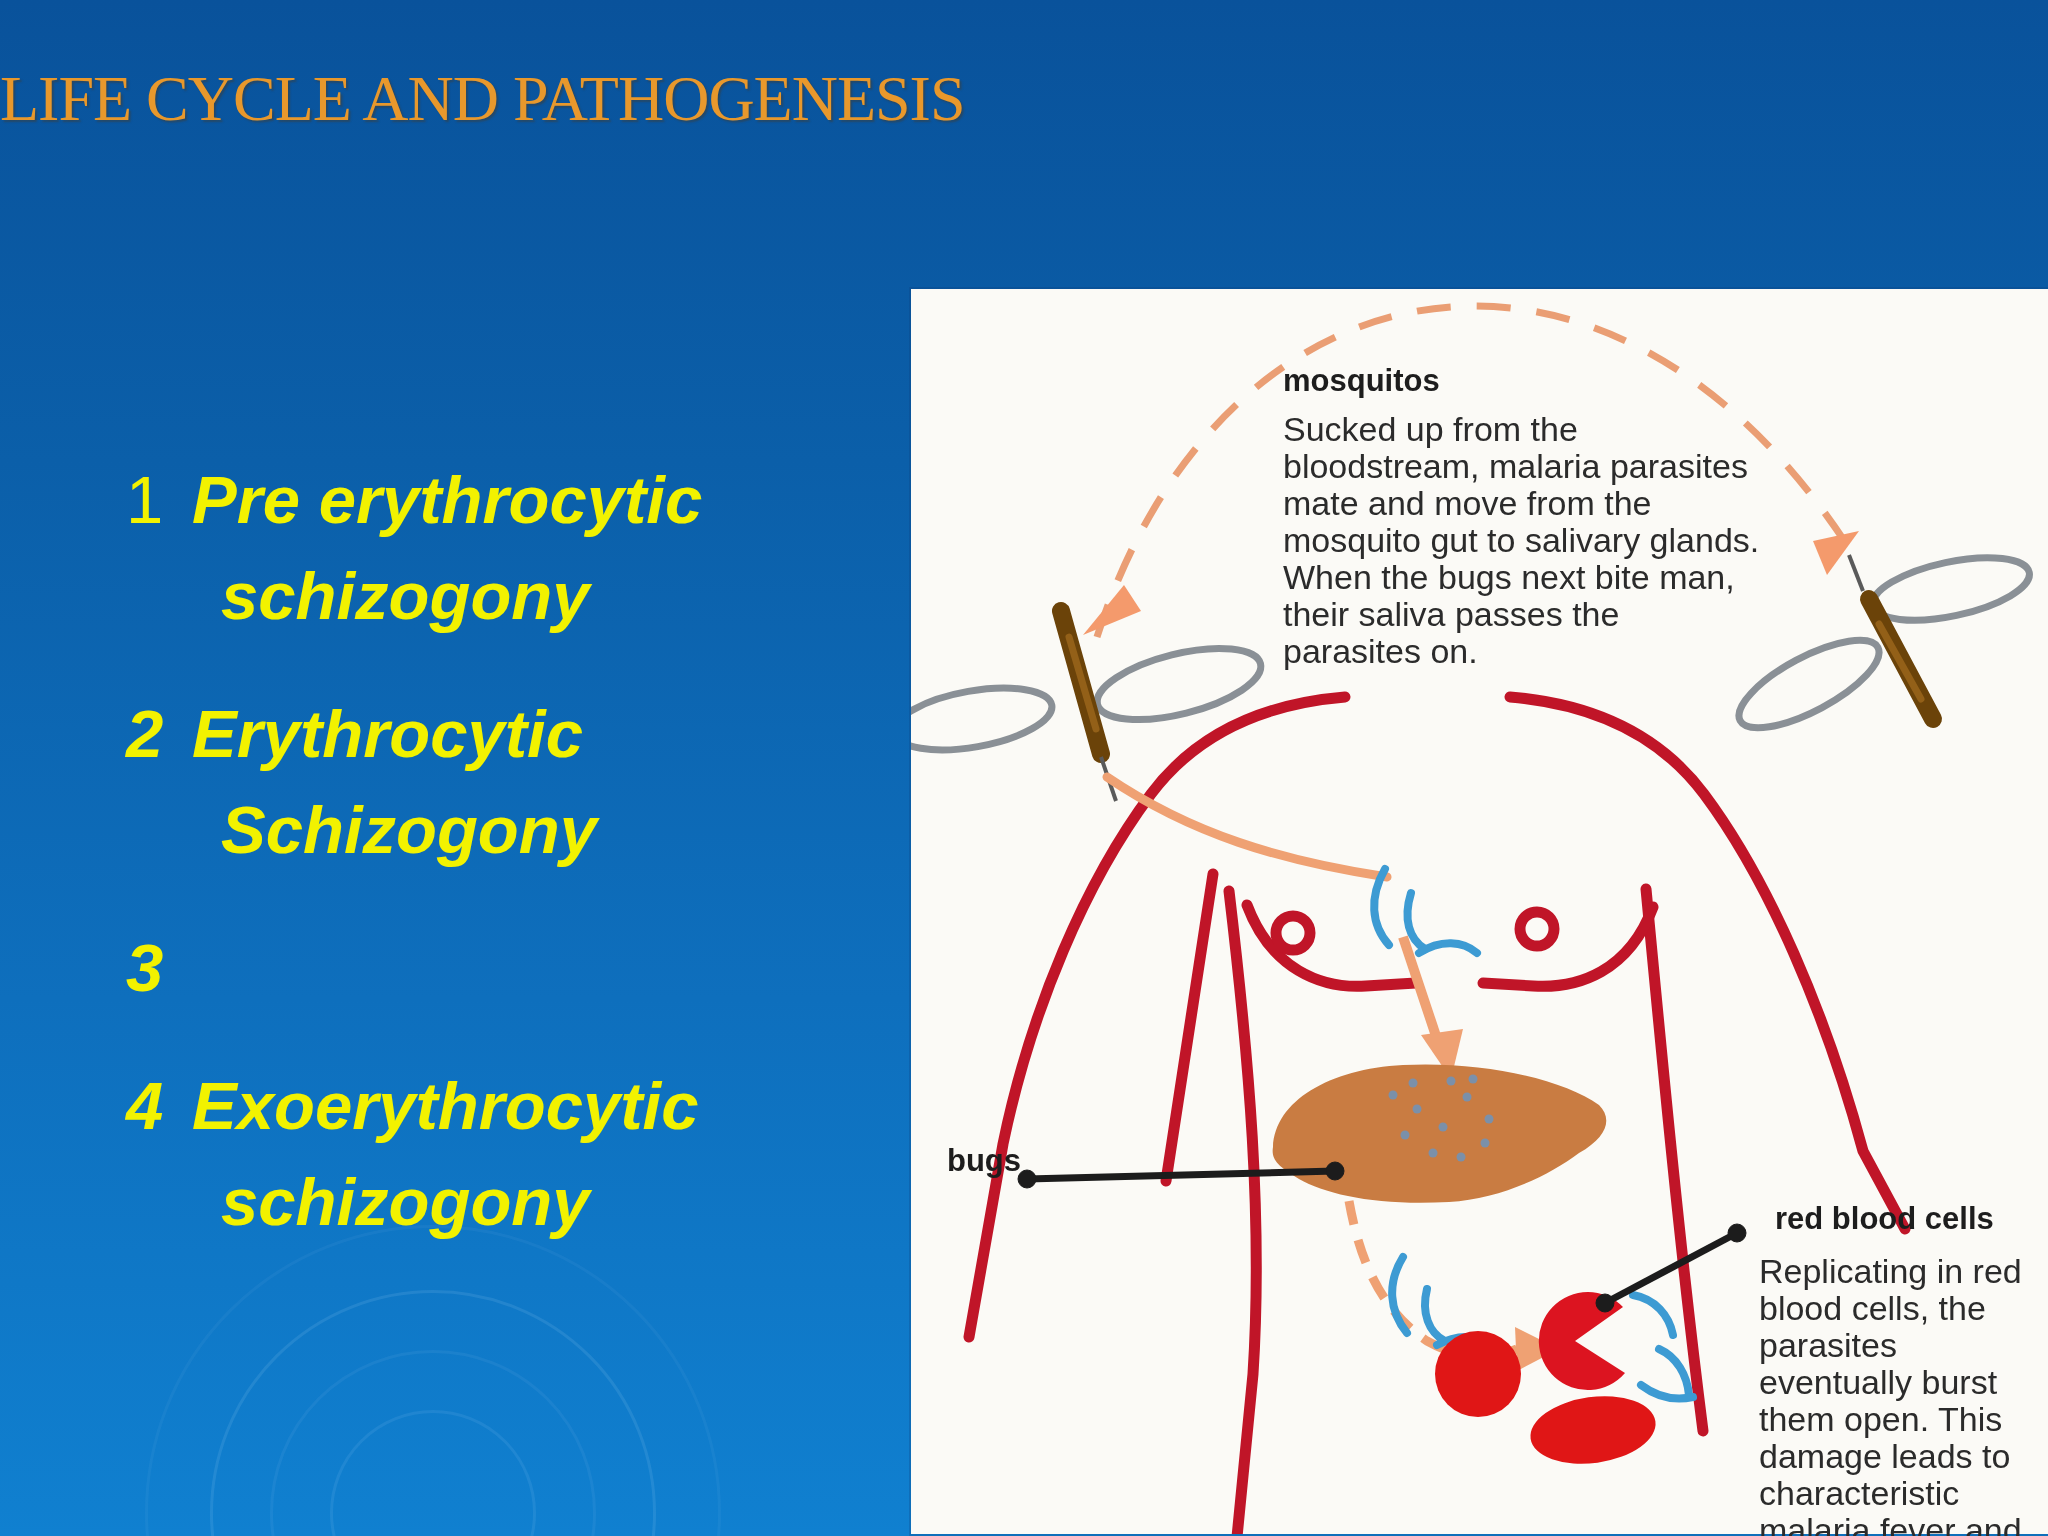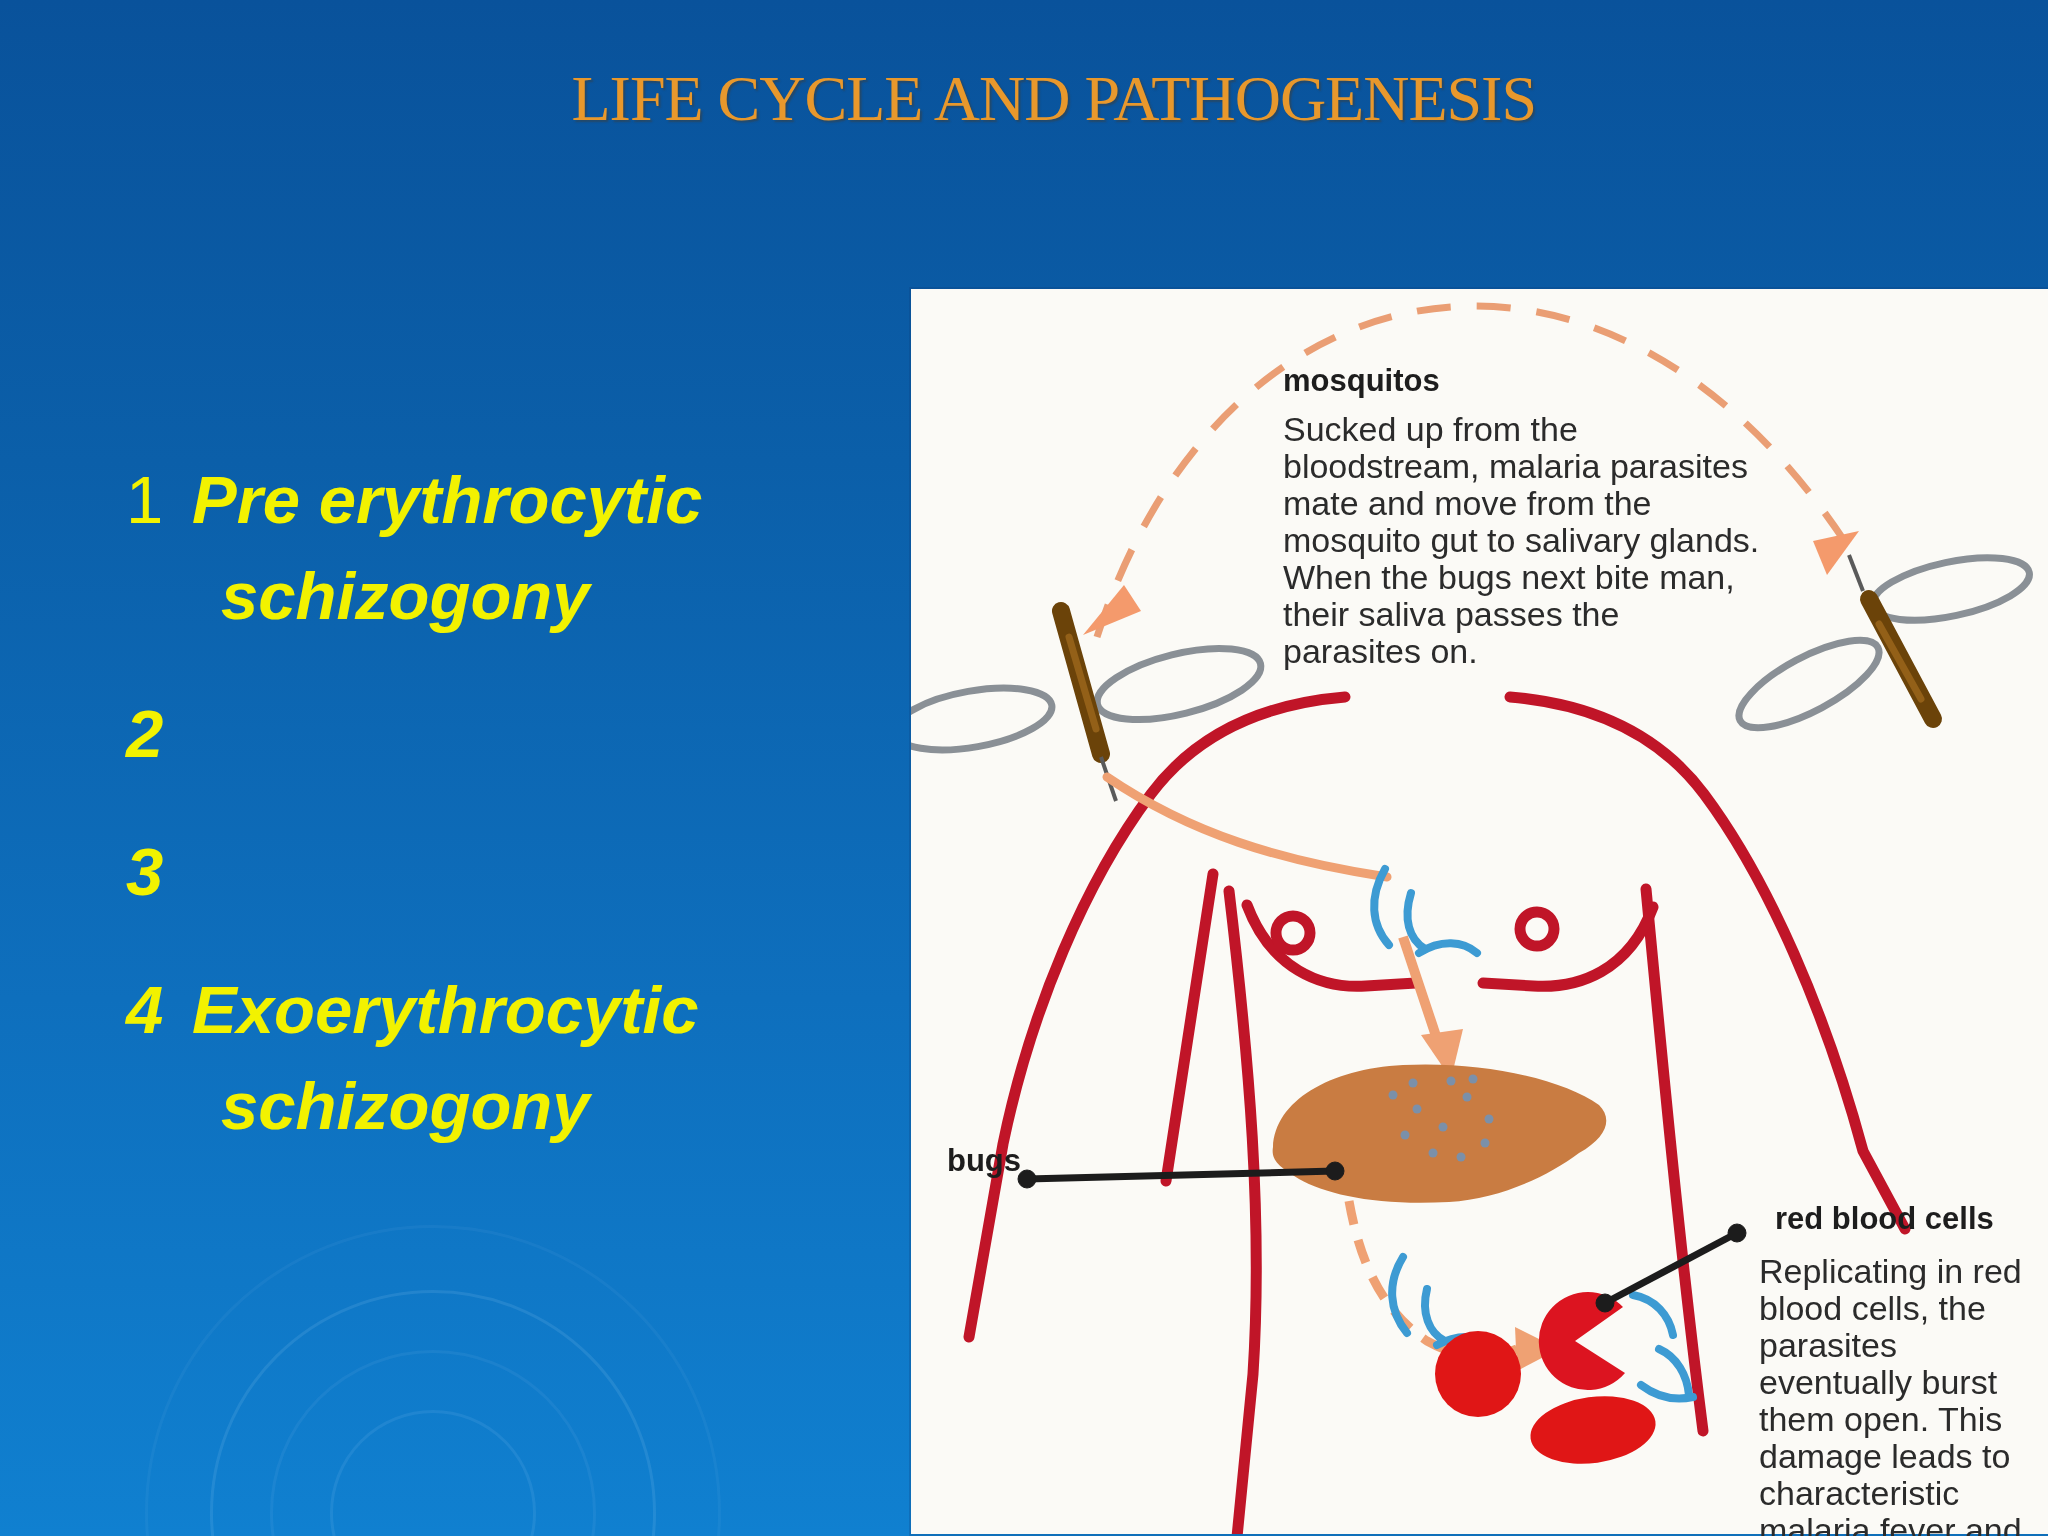--- a/index.html
+++ b/index.html
@@ -9,21 +9,21 @@
     font-family:"Liberation Sans",sans-serif;
   }
   
   .ripple{position:absolute;border-radius:50%;border:3px solid rgba(150,205,245,0.12);}
   .r1{left:330px;top:1410px;width:200px;height:200px;}
   .r2{left:270px;top:1350px;width:320px;height:320px;border-color:rgba(150,205,245,0.09);}
   .r3{left:210px;top:1290px;width:440px;height:440px;border-color:rgba(170,215,250,0.13);}
   .r4{left:145px;top:1225px;width:570px;height:570px;border-color:rgba(150,205,245,0.07);}
 
   .slide-title{
-    position:absolute;left:0;top:62px;width:1536px;text-align:right;
+    position:absolute;left:0;top:62px;width:1536px;text-align:left;
     font-family:"Liberation Serif",serif;font-size:64px;letter-spacing:-1px;
     color:#E8982C;text-shadow:2px 2px 2px rgba(90,50,0,0.35);
     white-space:nowrap;
   }
 
   .list{position:absolute;left:126px;top:452px;width:760px;color:#F2F200;
         font-weight:bold;font-style:italic;font-size:67px;line-height:96px;}
   .li{display:flex;margin-bottom:42px;}
   .num{width:66px;flex:none;}
   .num.regular{font-style:normal;font-weight:normal;}
@@ -57,20 +57,24 @@
 <div class="list">
   <div class="li">
     <span class="num regular">1</span>
     <span class="txt">
       <div>Pre erythrocytic</div>
       <div class="line2">schizogony</div>
     </span>
   </div>
   <div class="li">
     <span class="num">2</span>
+    <span class="txt">
+      <div>Erythrocytic</div>
+      <div class="line2">Schizogony</div>
+    </span>
   </div>
   <div class="li">
     <span class="num">3</span>
   </div>
   <div class="li">
     <span class="num">4</span>
     <span class="txt">
       <div>Exoerythrocytic</div>
       <div class="line2">schizogony</div>
     </span>

